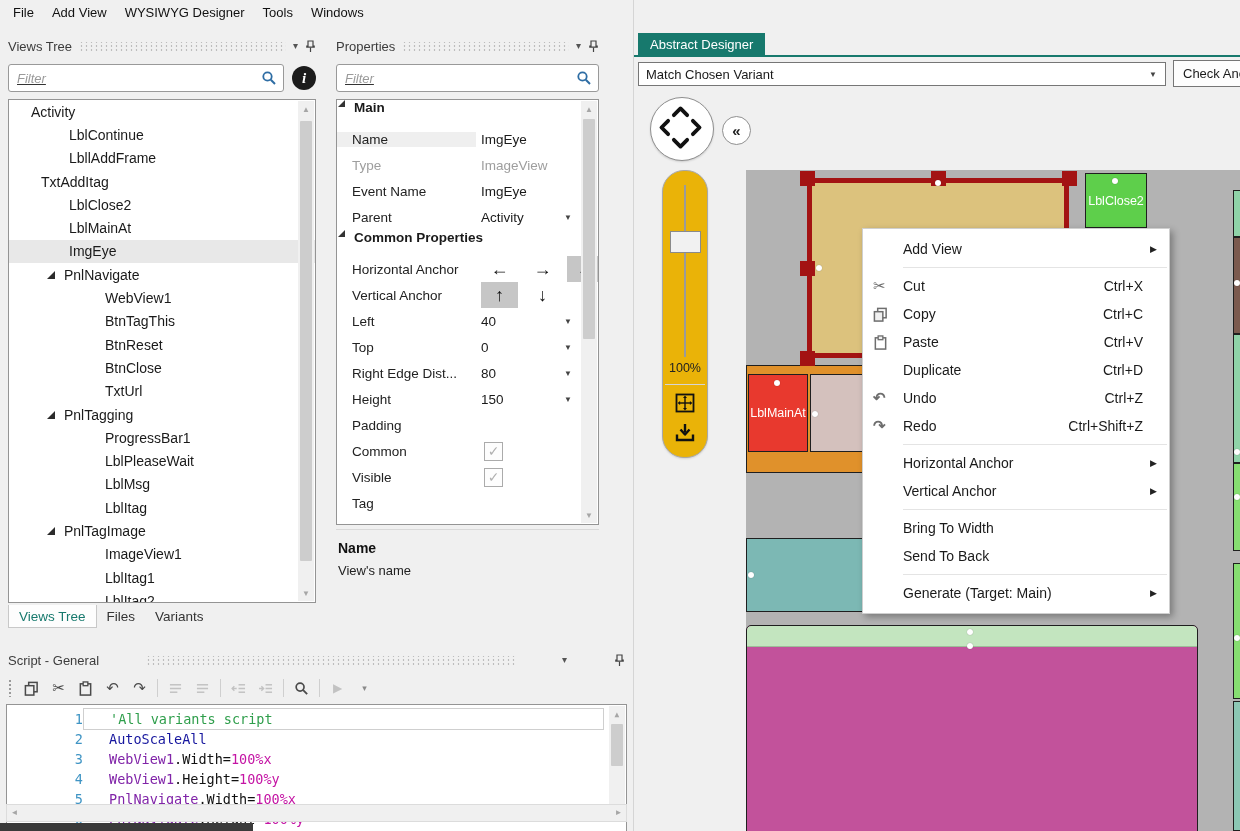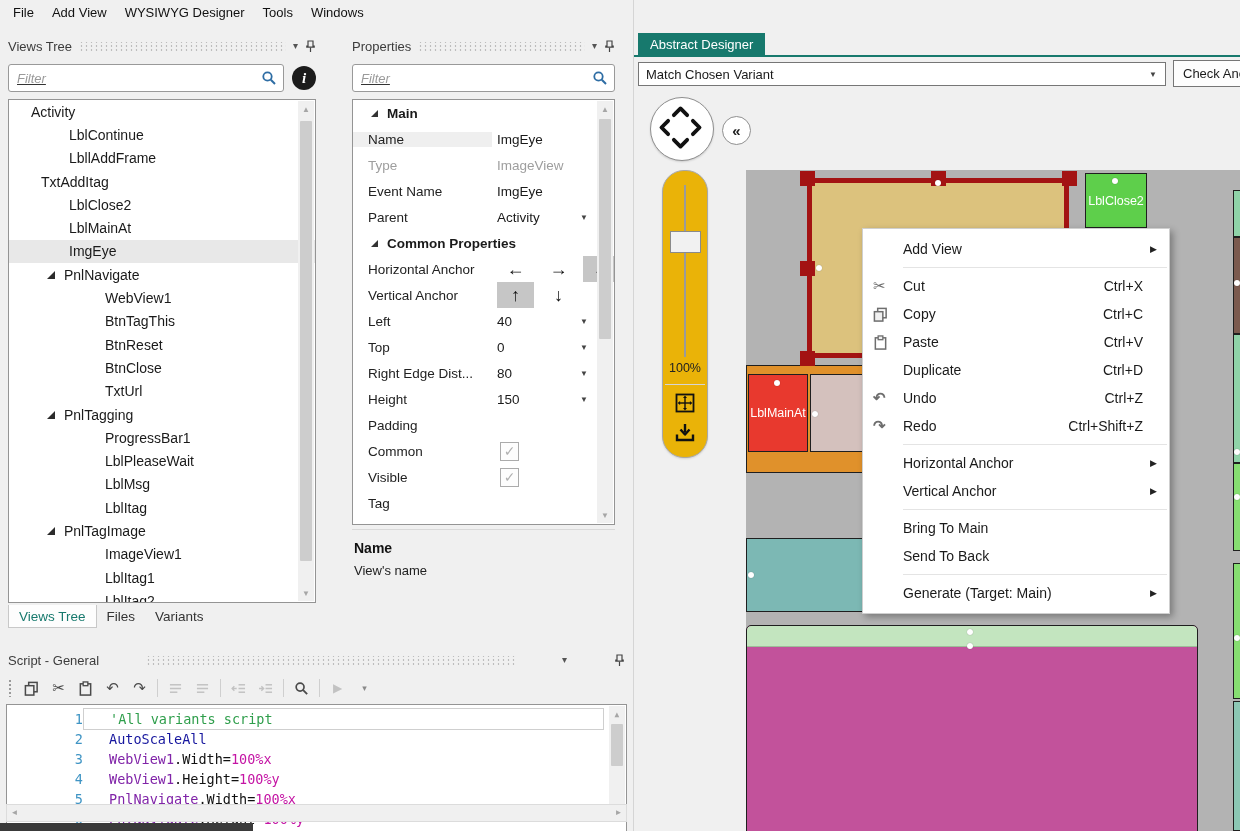--- a/index.html
+++ b/index.html
@@ -33,24 +33,24 @@
   #viewsTreePanel{left:8px;top:36px;width:308px;}
   .treebox{position:relative;margin-top:7px;height:502px;background:#fff;border:1px solid #949494;overflow:hidden;}
   .trow{height:23.3px;display:flex;align-items:center;font-size:14px;color:#1a1a1a;white-space:nowrap;}
   .trow.sel{background:#e8e8e8;}
   .exp{width:0;height:0;border-bottom:8px solid #2b2b2b;border-left:8px solid transparent;margin-right:9px;flex:0 0 auto;}
   .tabsrow{display:flex;margin-top:2px;height:23px;align-items:stretch;}
   .tab{padding:3px 10px;font-size:13.5px;color:#333;display:flex;align-items:center;}
   .tab.active{background:#fdfdfd;color:#17796d;border:1px solid #c8c8c8;border-top:none;}
 
   
-  #propsPanel{left:352px;top:36px;width:263px;}
+  #propsPanel{left:336px;top:36px;width:263px;}
   .gridbox{position:relative;margin-top:7px;height:424px;background:#fff;border:1px solid #949494;overflow:hidden;}
   .gridinner{position:absolute;left:0;top:0;right:17px;}
-  .psection{height:26px;display:flex;align-items:center;gap:9px;padding-left:18px;font-weight:bold;font-size:13.5px;background:#fff;}
+  .psection{height:26px;display:flex;align-items:flex-start;gap:9px;padding-left:1px;font-weight:bold;font-size:13.5px;background:#fff;}
   .psection .exp{border-bottom-color:#333;border-bottom-width:7px;border-left-width:7px;margin-right:0;}
   .prow{display:flex;min-height:26px;align-items:center;}
   .plabel{width:124px;padding-left:15px;font-size:13.5px;color:#222;flex:0 0 auto;white-space:nowrap;overflow:hidden;}
   .plabel.hl{background:#efefef;height:100%;display:flex;align-items:center;}
   .pvalue{flex:1;display:flex;align-items:center;position:relative;font-size:13.5px;padding-left:5px;min-height:26px;}
   .prow.muted .plabel,.prow.muted .pvalue{color:#9e9e9e;}
   .dd-arrow{position:absolute;right:9px;font-size:8px;color:#444;}
   .abtn{width:37px;height:26px;display:flex;align-items:center;justify-content:center;font-size:18px;font-weight:bold;color:#111;margin-right:6px;}
   .abtn.sel{background:#c6c6c6;}
   .cbx{width:17px;height:17px;border:1px solid #ababab;background:#fdfdfd;color:#b0b0b0;font-size:14px;display:flex;align-items:center;justify-content:center;margin-left:3px;}
@@ -616,21 +616,21 @@
         <span class="msub">▶</span>
       </div>
       <div class="mrow">
         <span class="micon"></span>
         <span class="mlabel">Vertical Anchor</span>
         <span class="msub">▶</span>
       </div>
       <div class="msep"></div>
       <div class="mrow">
         <span class="micon"></span>
-        <span class="mlabel">Bring To Main</span>
+        <span class="mlabel">Bring To Width</span>
         <span class="msub"></span>
       </div>
       <div class="mrow">
         <span class="micon"></span>
         <span class="mlabel">Send To Back</span>
         <span class="msub"></span>
       </div>
       <div class="msep"></div>
       <div class="mrow">
         <span class="micon"></span>

